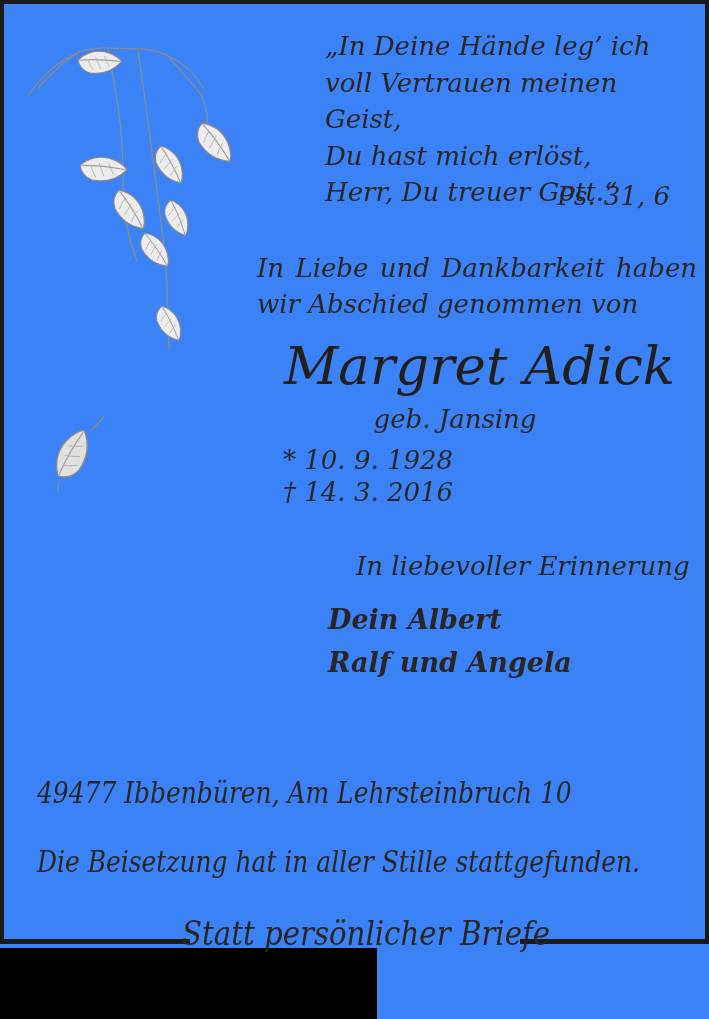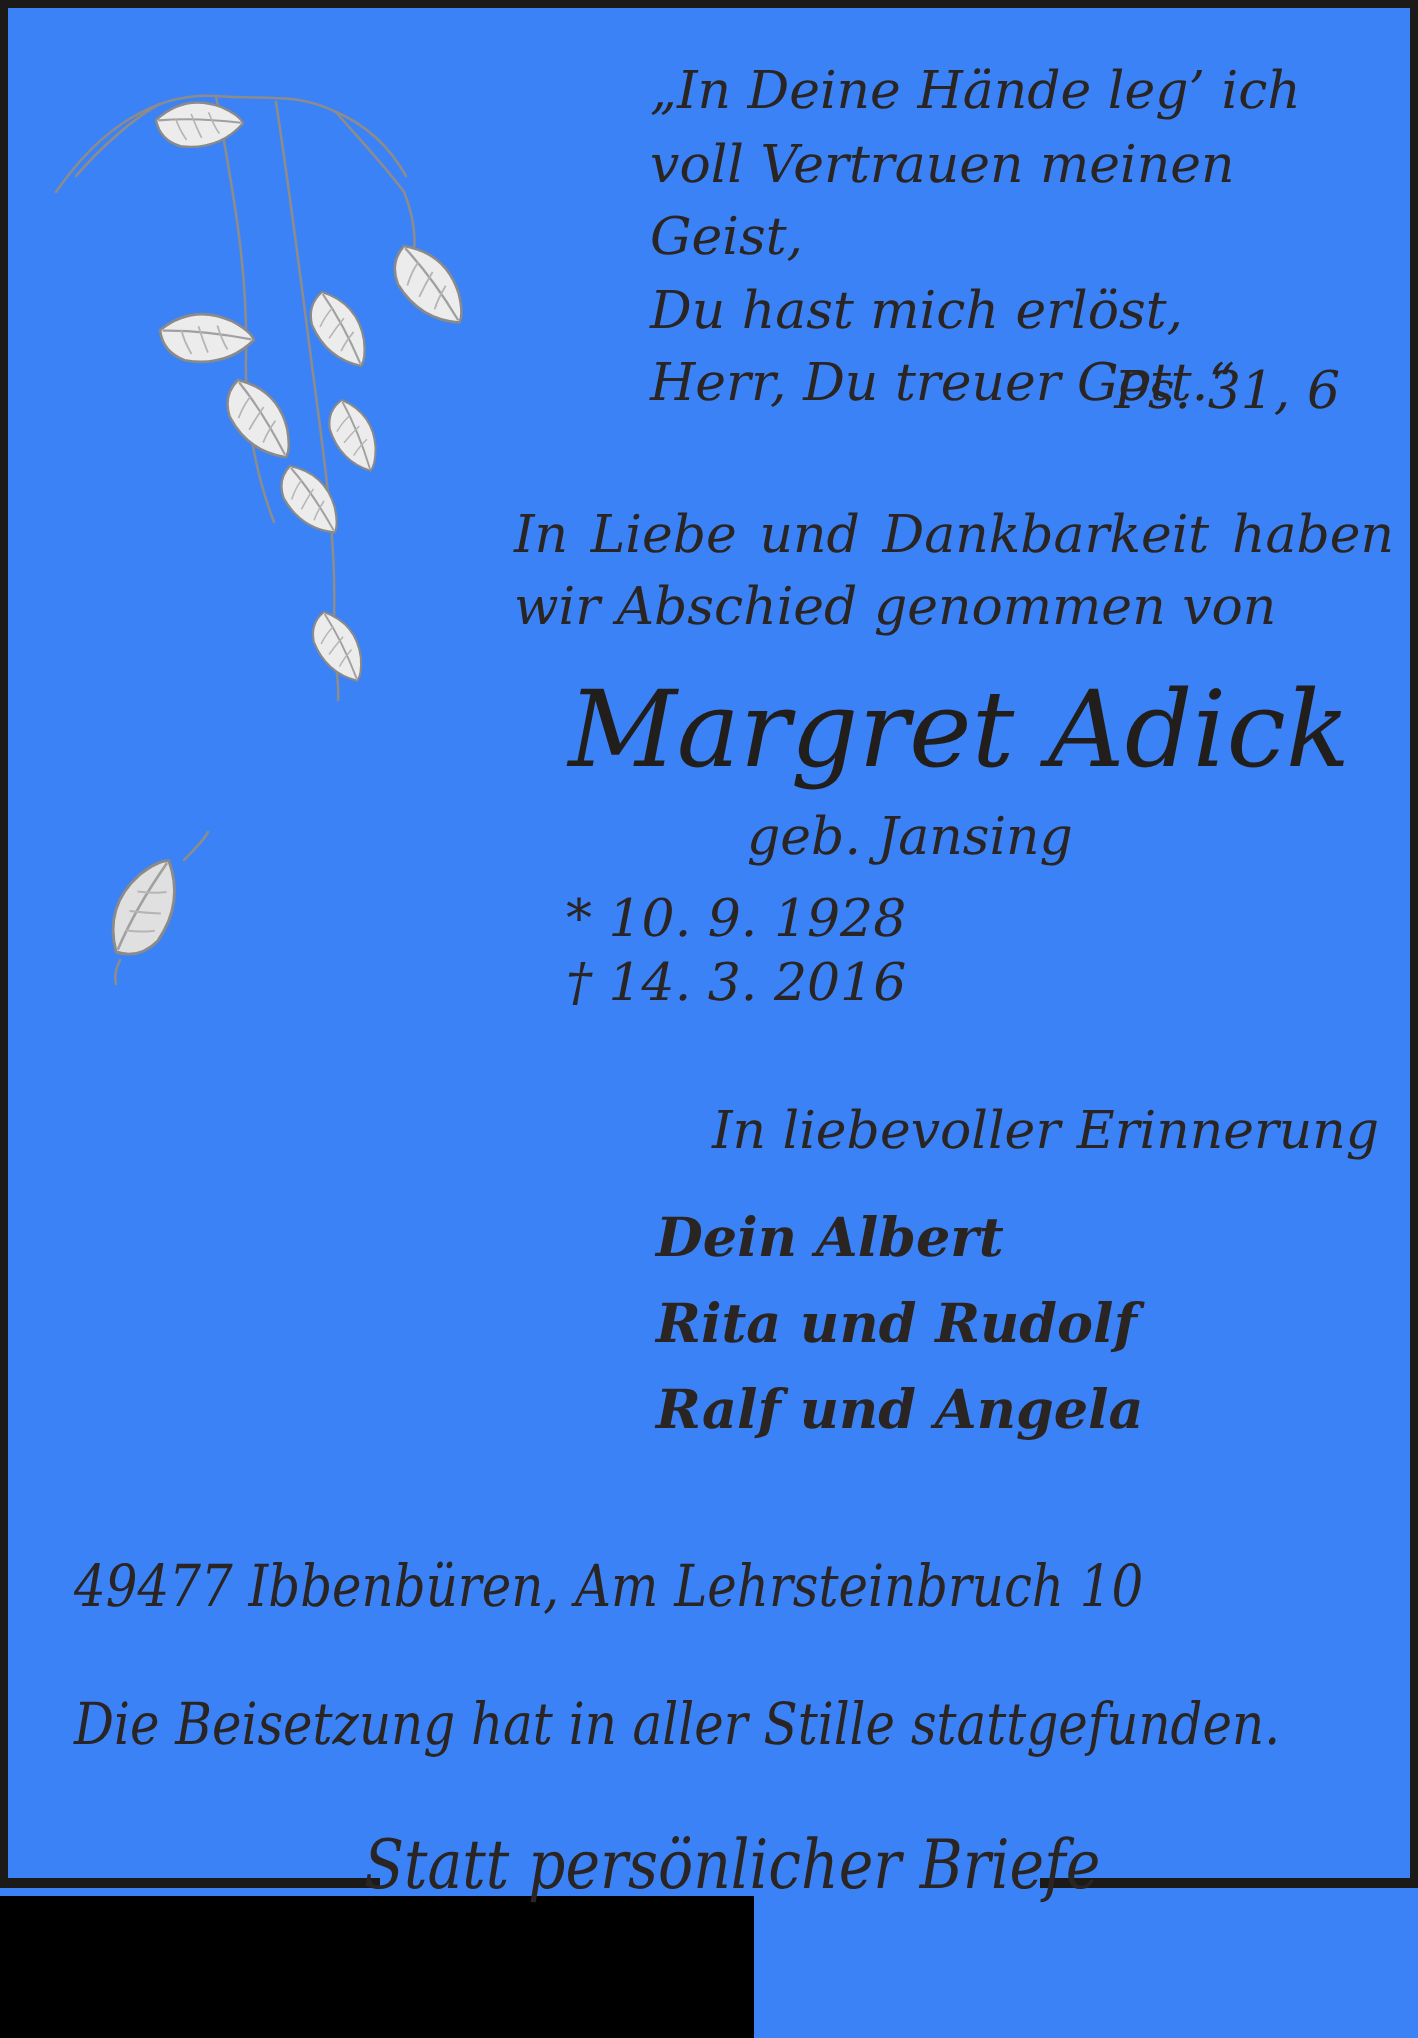--- a/index.html
+++ b/index.html
@@ -119,21 +119,20 @@
   <div class="txt name">Margret Adick</div>
   <div class="txt maiden">geb. Jansing</div>
   <div class="txt dates">
     <span>* 10. 9. 1928</span>
     <span>† 14. 3. 2016</span>
   </div>
 
   <div class="txt memory-heading">In liebevoller Erinnerung</div>
   <div class="txt mourners">
     <div>Dein Albert</div>
-    <div>Rita und Rudolf</div>
     <div>Ralf und Angela</div>
   </div>
 
   <div class="txt address">
     <span class="cond">49477 Ibbenbüren, Am Lehrsteinbruch 10</span>
   </div>
   <div class="txt funeral">
     <span class="cond">Die Beisetzung hat in aller Stille stattgefunden.</span>
   </div>
   <div class="txt statt">

